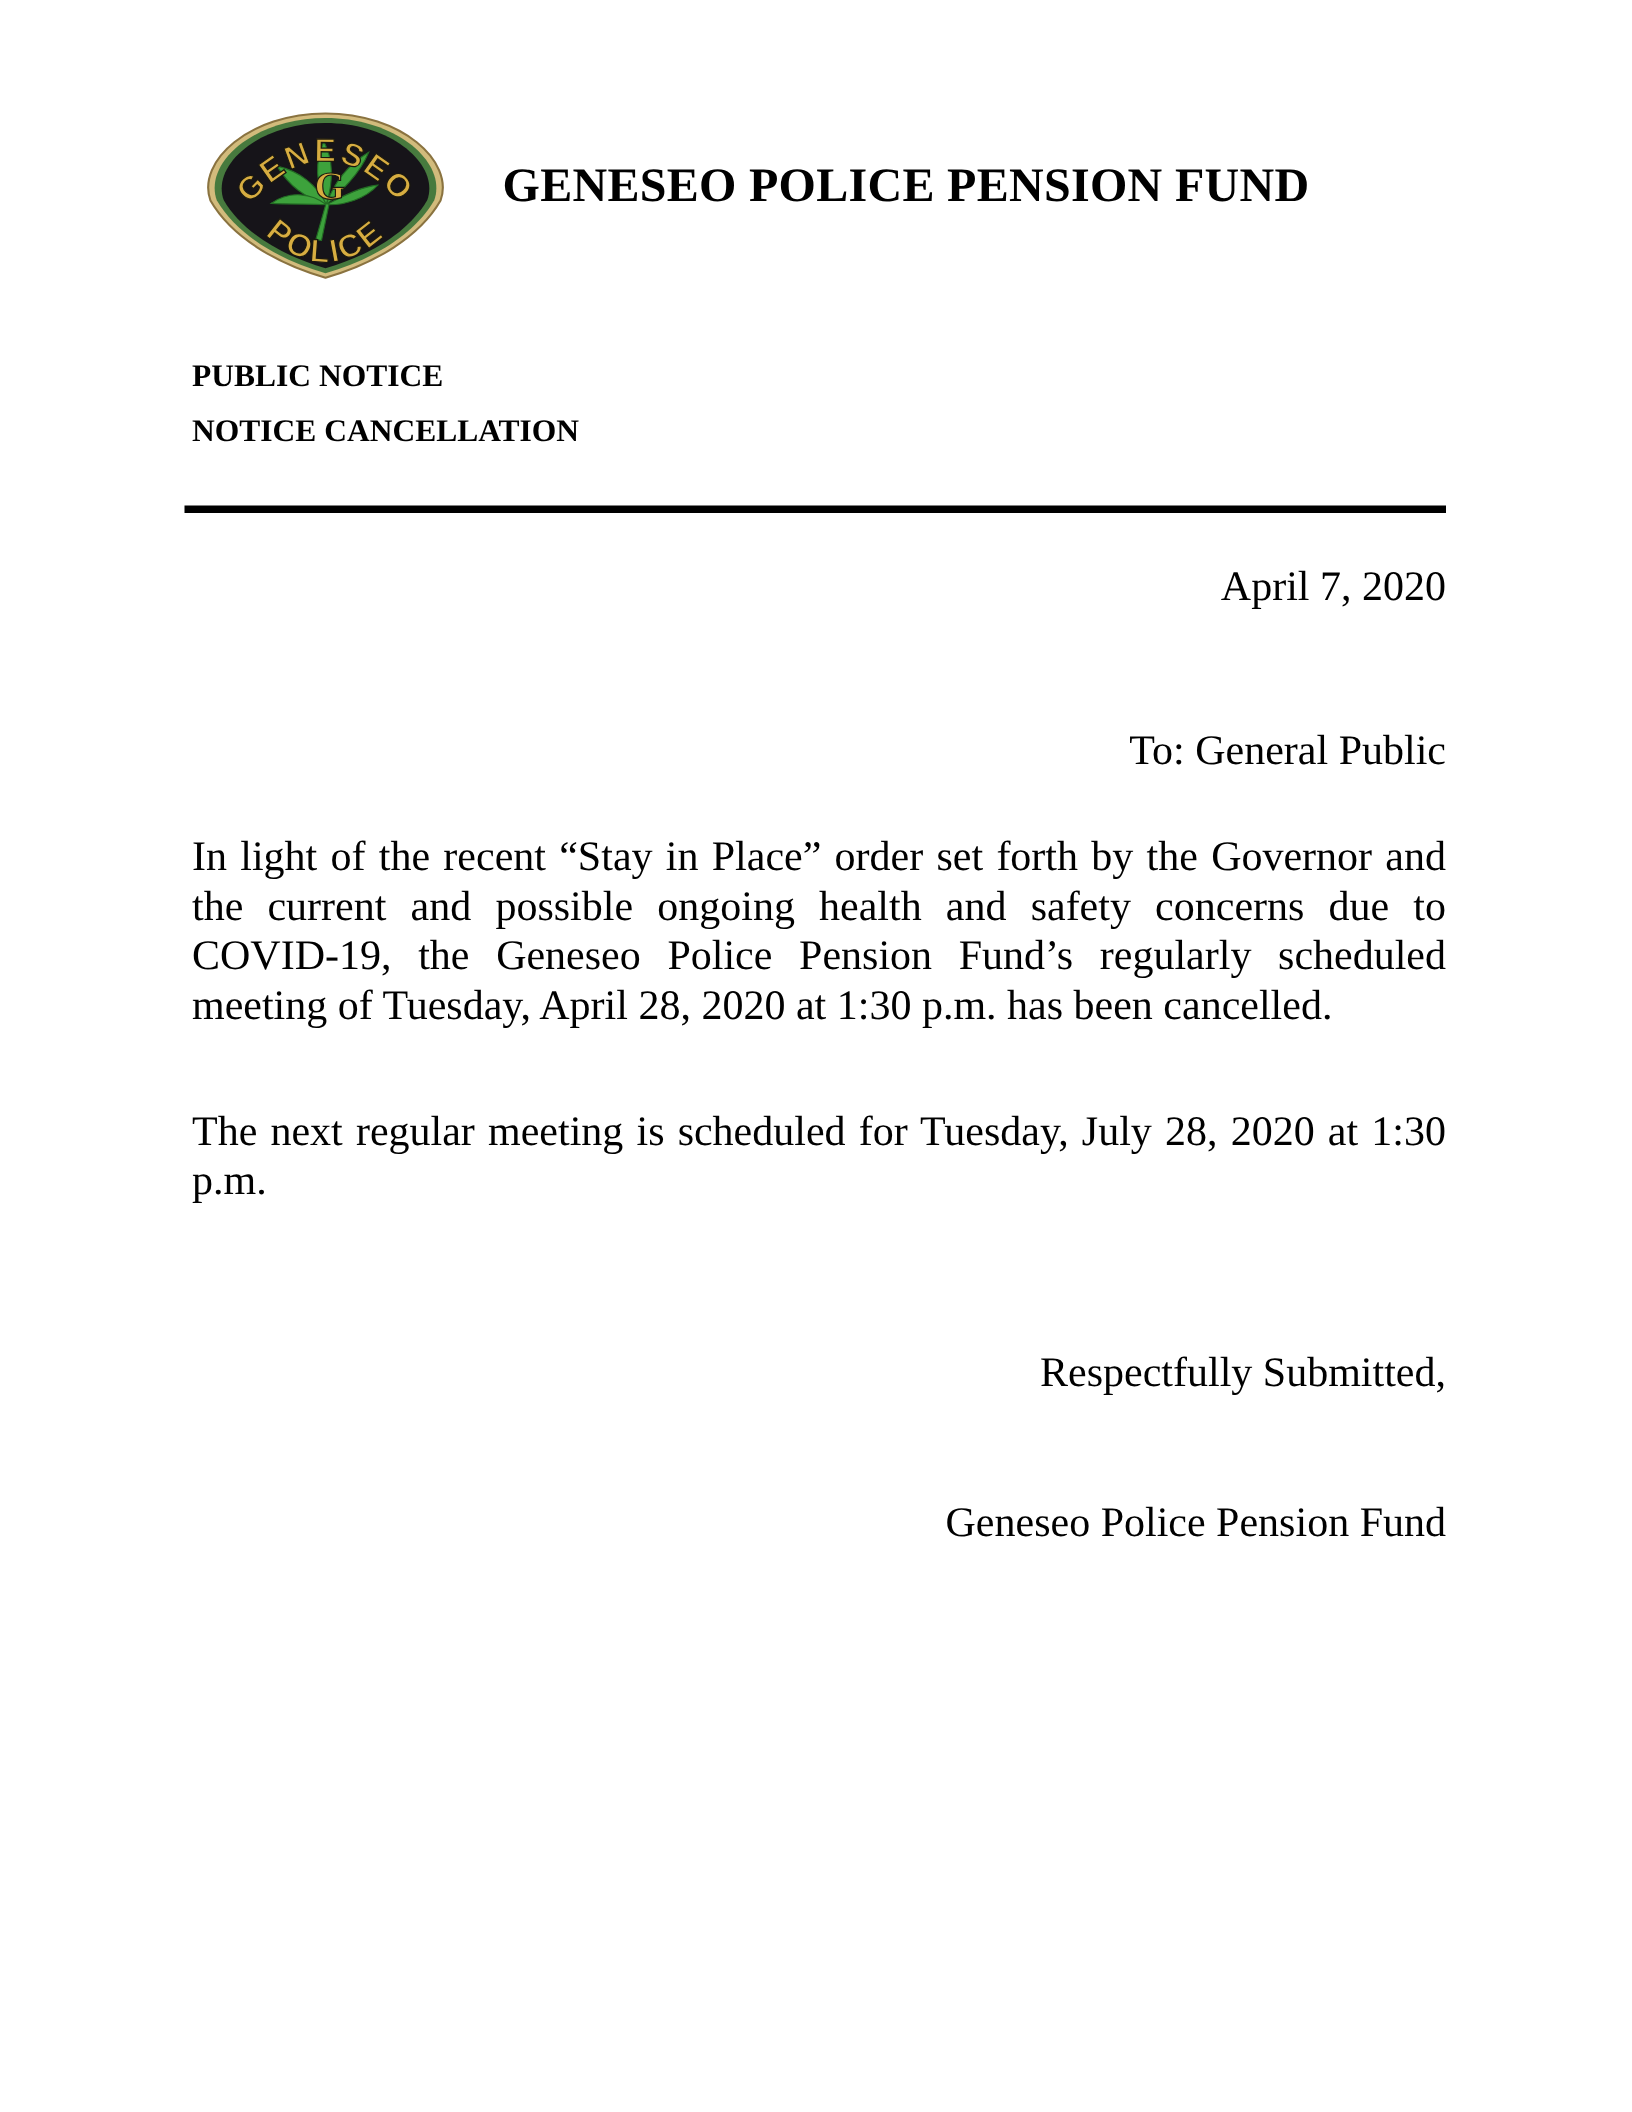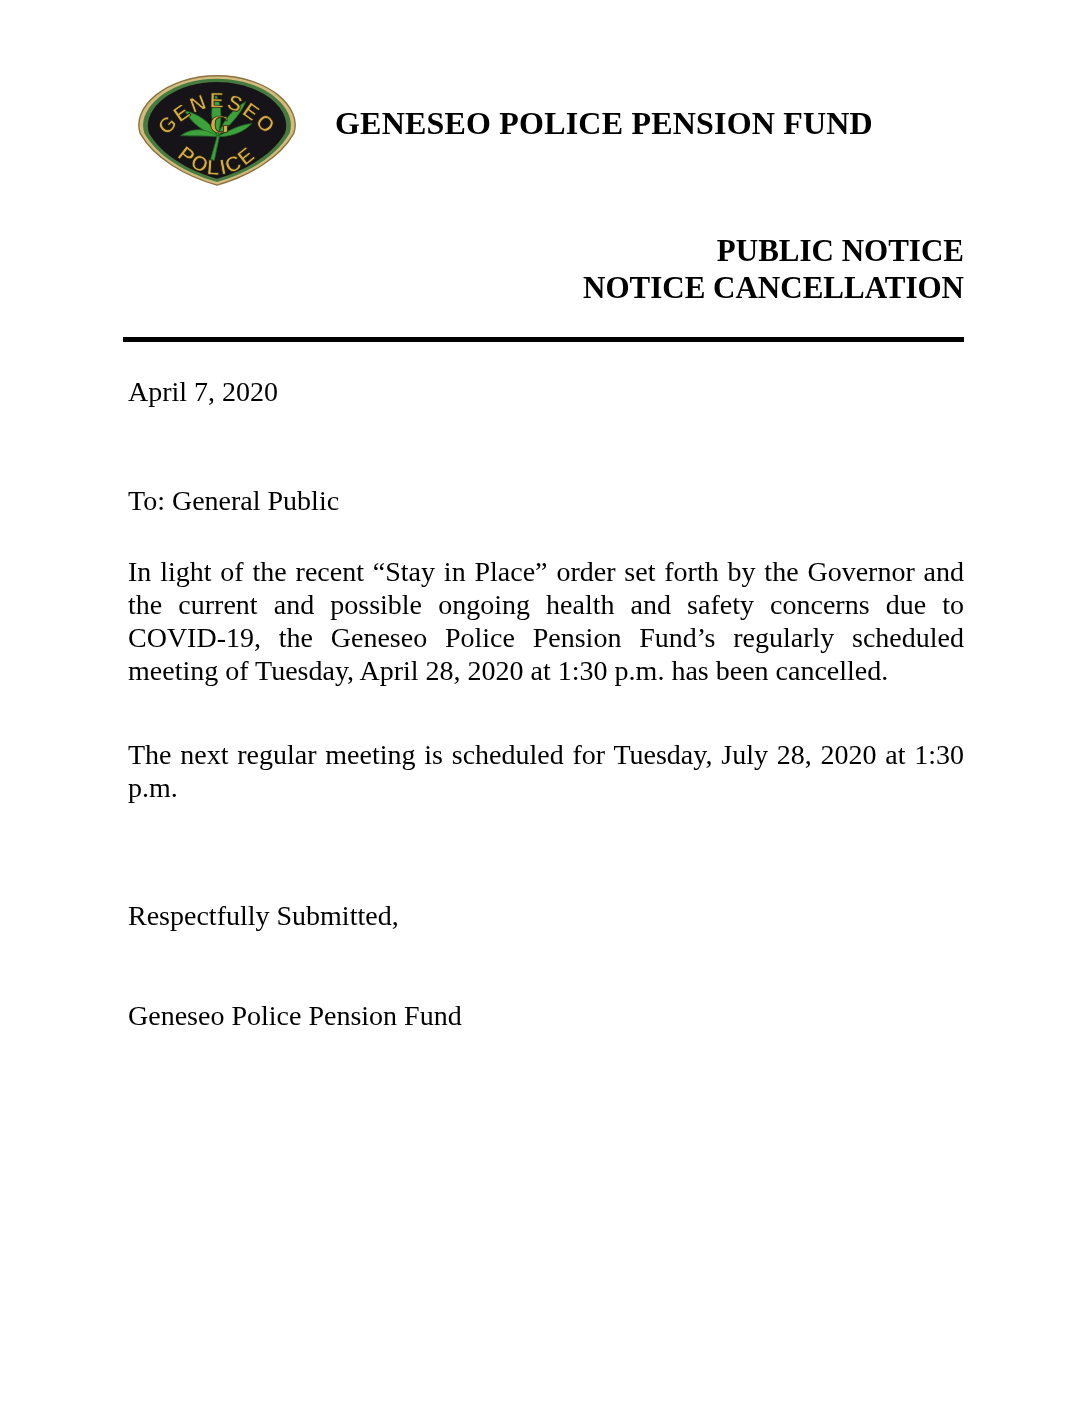--- a/index.html
+++ b/index.html
@@ -27,39 +27,40 @@
     font-weight: bold;
     line-height: 36px;
     white-space: nowrap;
     letter-spacing: 0.2px;
   }
   .notice {
     position: absolute;
     left: 128px;
     top: 232px;
     width: 836px;
-    text-align: right;
-    font-size: 31px;
+    text-align: left;
+    font-size: 21px;
     font-weight: bold;
     line-height: 37px;
   }
   .rule {
     position: absolute;
     left: 123px;
     top: 337px;
     width: 841px;
     height: 5px;
     background: #000000;
   }
   .bodytext {
     position: absolute;
     left: 128px;
     width: 836px;
     font-size: 28px;
     line-height: 33px;
+    text-align: right;
   }
   .date-line       { top: 375px; }
   .recipient-line  { top: 484px; }
   .para-1          { top: 555px; text-align: justify; }
   .para-2          { top: 738px; text-align: justify; }
   .closing-line    { top: 899px; }
   .signature-line  { top: 999px; }
 </style>
 </head>
 <body>

